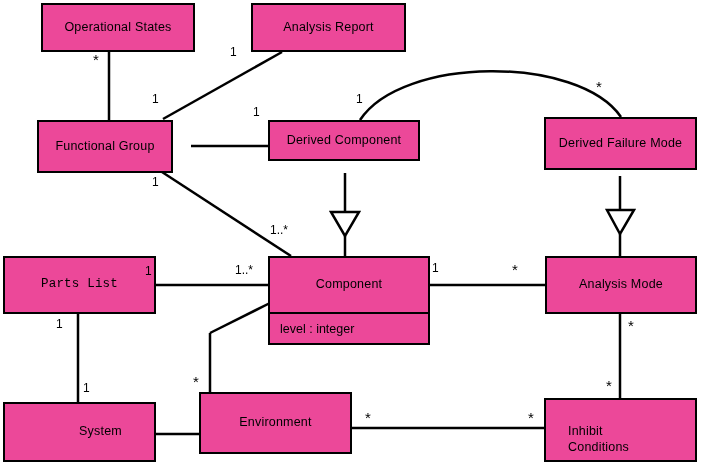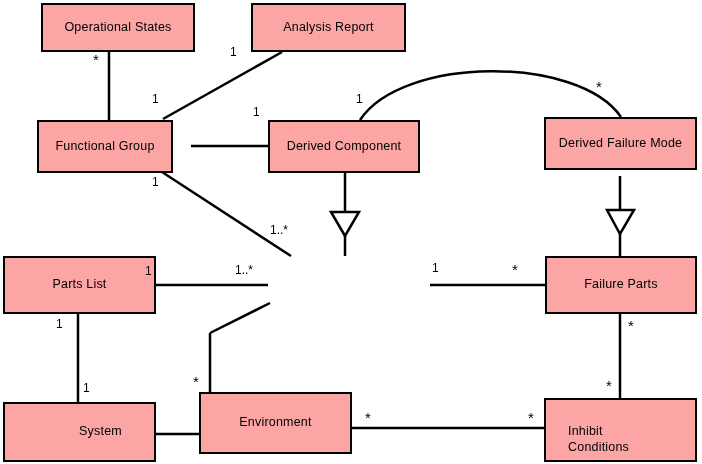--- a/index.html
+++ b/index.html
@@ -21,21 +21,21 @@
     left: 0;
     top: 0;
     width: 702px;
     height: 464px;
     pointer-events: none;
   }
   .cls {
     position: absolute;
     box-sizing: border-box;
     border: 2px solid #000000;
-    background: #fca5a5;
+    background: #ec4899;
     display: flex;
     flex-direction: column;
     z-index: 5;
   }
   .cls-name {
     flex: 1 1 auto;
     display: flex;
     align-items: center;
     justify-content: center;
     font-size: 12.5px;
@@ -120,35 +120,39 @@
   </div>
 
   <div class="cls" style="left:251px; top:3px; width:155px; height:49px;justify-content:center;">
     <div class="cls-name">Analysis Report</div>
   </div>
 
   <div class="cls" style="left:37px; top:120px; width:136px; height:53px;">
     <div class="cls-name">Functional Group</div>
   </div>
 
-  <div class="cls" style="left:268px; top:120px; width:152px; height:53px;">
+  <div class="cls" style="left:268px; top:120px; width:152px; height:41px;">
     <div class="cls-name">Derived Component</div>
   </div>
 
   <div class="cls" style="left:544px; top:117px; width:153px; height:53px;">
     <div class="cls-name">Derived Failure Mode</div>
   </div>
 
-  <div class="cls" style="left:3px; top:256px; width:153px; height:58px;">
+  <div class="cls" style="left:3px; top:256px; width:153px; height:58px;font-family:Liberation Mono, monospace;">
     <div class="cls-name">Parts List</div>
   </div>
 
+  <div class="cls" style="left:268px; top:256px; width:162px; height:89px;">
+    <div class="cls-name">Component</div>
+    <div class="cls-attrs">level : integer</div>
+  </div>
 
   <div class="cls" style="left:545px; top:256px; width:152px; height:58px;">
-    <div class="cls-name">Failure Parts</div>
+    <div class="cls-name">Analysis Mode</div>
   </div>
 
   <div class="cls" style="left:3px; top:402px; width:153px; height:60px;padding-left:42px;">
     <div class="cls-name">System</div>
   </div>
 
   <div class="cls" style="left:199px; top:392px; width:153px; height:62px;">
     <div class="cls-name">Environment</div>
   </div>
 

